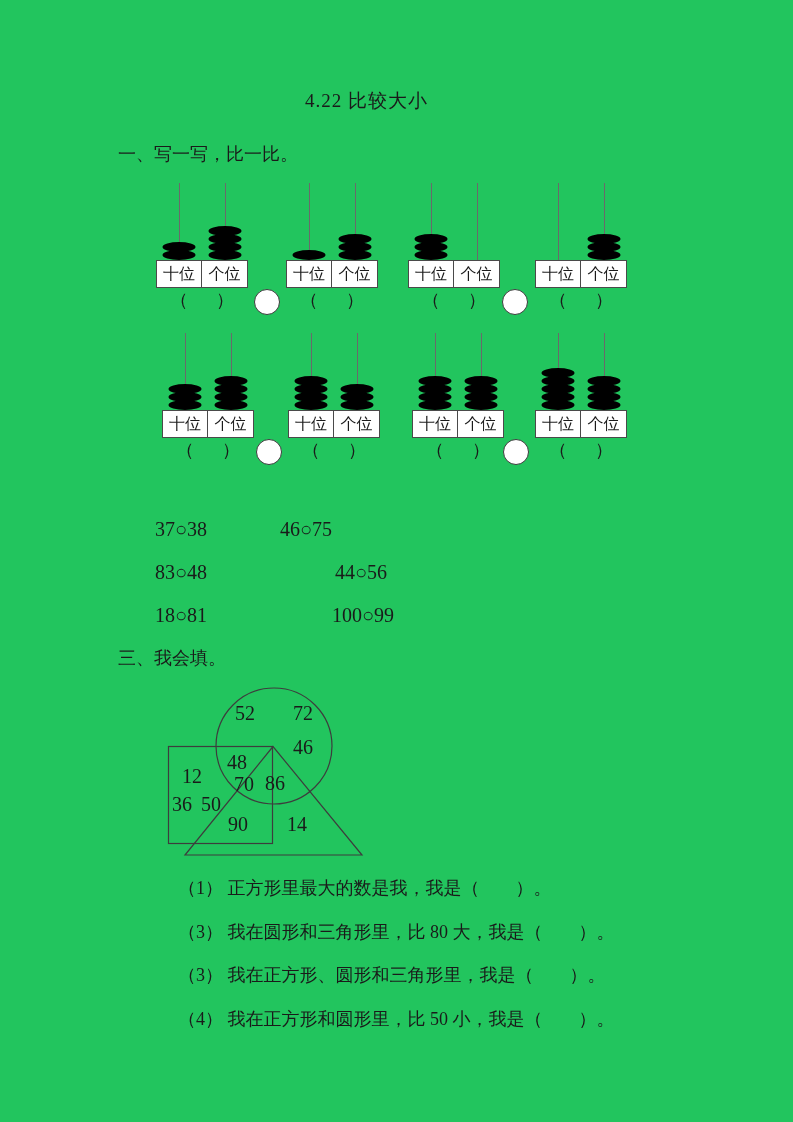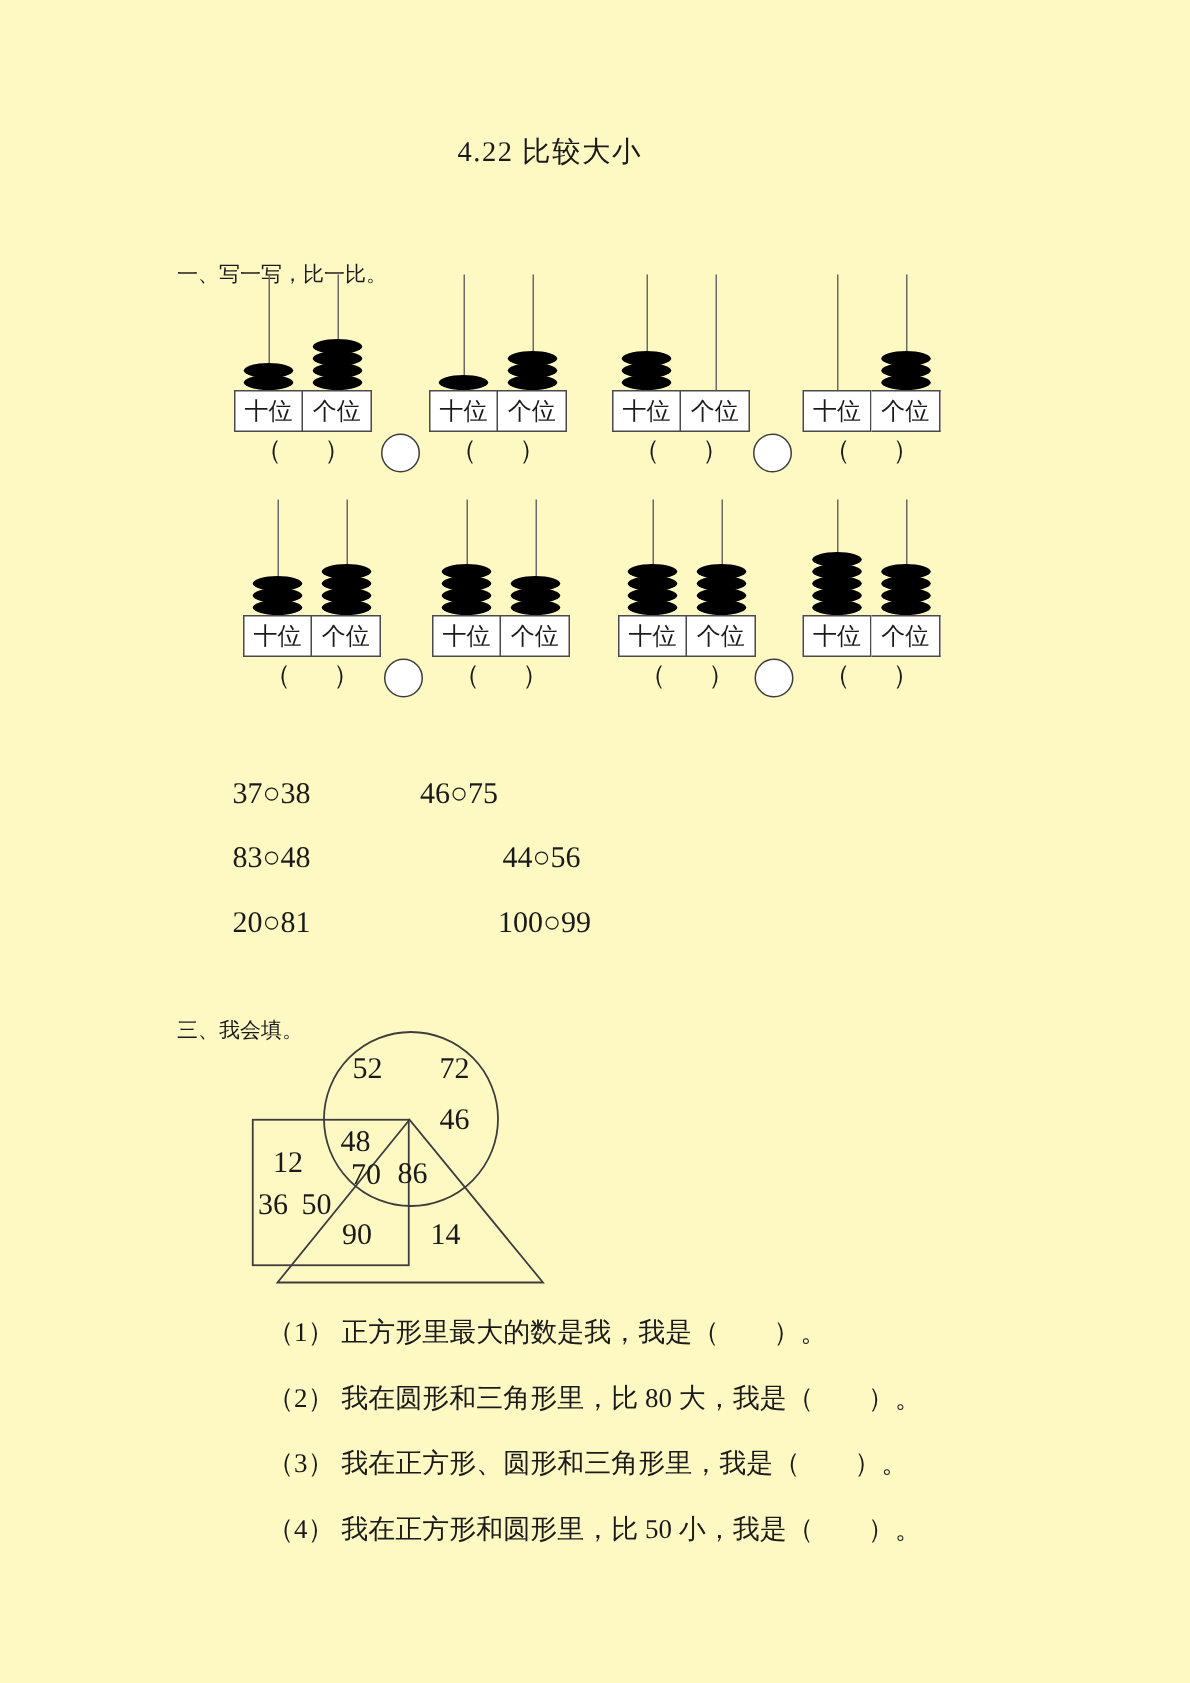--- a/index.html
+++ b/index.html
@@ -1,26 +1,26 @@
 <!DOCTYPE html>
 <html><head>
 <meta charset="utf-8">
 <style>
   html,body{margin:0;padding:0;background:#ffffff;}
   .page{
     position:relative;
     width:793px;height:1122px;
-    background:#fef9c3;
+    background:#22c55e;
     font-family:"Liberation Serif","DejaVu Serif",serif;
     color:#1a1a1a;
     overflow:hidden;
   }
   .abs{position:absolute;white-space:nowrap;}
   .doc-title{font-size:19px;letter-spacing:1px;}
-  .sec-header{font-size:14px;margin-top:32px;}
+  .sec-header{font-size:18px;}
 
   
   .abacus{position:absolute;width:92px;}
   .rodarea{position:relative;height:77px;display:flex;}
   .rodcol{position:relative;flex:1;}
   .rod{position:absolute;left:50%;top:0;bottom:0;width:1px;background:#6a6a6a;}
   .beads{position:absolute;bottom:0;left:50%;transform:translateX(-50%);
          display:flex;flex-direction:column;justify-content:flex-end;}
   .bead{width:33px;height:10px;background:#000;border-radius:50%;margin-top:-2px;}
   .labelrow{display:flex;}
@@ -284,21 +284,21 @@
       <span>（</span>
       <span>）</span>
     </div>
   </div>
 
 
   <div class="abs ineq" style="left:155px;top:518px;">37○38</div>
   <div class="abs ineq" style="left:280px;top:518px;">46○75</div>
   <div class="abs ineq" style="left:155px;top:561px;">83○48</div>
   <div class="abs ineq" style="left:335px;top:561px;">44○56</div>
-  <div class="abs ineq" style="left:155px;top:604px;">20○81</div>
+  <div class="abs ineq" style="left:155px;top:604px;">18○81</div>
   <div class="abs ineq" style="left:332px;top:604px;">100○99</div>
 
   <div class="abs sec-header" style="left:118px;top:646px;">三、我会填。</div>
 
   <svg class="abs" style="left:150px;top:680px;" width="260" height="185" viewBox="0 0 260 185">
     <rect class="shape" x="18.5" y="66.5" width="104" height="97"></rect>
     <circle class="shape" cx="124" cy="66" r="58"></circle>
     <polygon class="shape" points="123,66.5 35,175 212,175"></polygon>
   </svg>
 
@@ -308,17 +308,17 @@
   <span class="abs venn-num" style="left:237px;top:762px;">48</span>
   <span class="abs venn-num" style="left:192px;top:776px;">12</span>
   <span class="abs venn-num" style="left:244px;top:784px;">70</span>
   <span class="abs venn-num" style="left:275px;top:783px;">86</span>
   <span class="abs venn-num" style="left:182px;top:804px;">36</span>
   <span class="abs venn-num" style="left:211px;top:804px;">50</span>
   <span class="abs venn-num" style="left:238px;top:824px;">90</span>
   <span class="abs venn-num" style="left:297px;top:824px;">14</span>
 
   <div class="abs question" style="left:178px;top:876px;">（1） 正方形里最大的数是我，我是（　　）。</div>
-  <div class="abs question" style="left:178px;top:920px;">（2） 我在圆形和三角形里，比 80 大，我是（　　）。</div>
+  <div class="abs question" style="left:178px;top:920px;">（3） 我在圆形和三角形里，比 80 大，我是（　　）。</div>
   <div class="abs question" style="left:178px;top:963px;">（3） 我在正方形、圆形和三角形里，我是（　　）。</div>
   <div class="abs question" style="left:178px;top:1007px;">（4） 我在正方形和圆形里，比 50 小，我是（　　）。</div>
 
 </div>
 
 </body></html>

